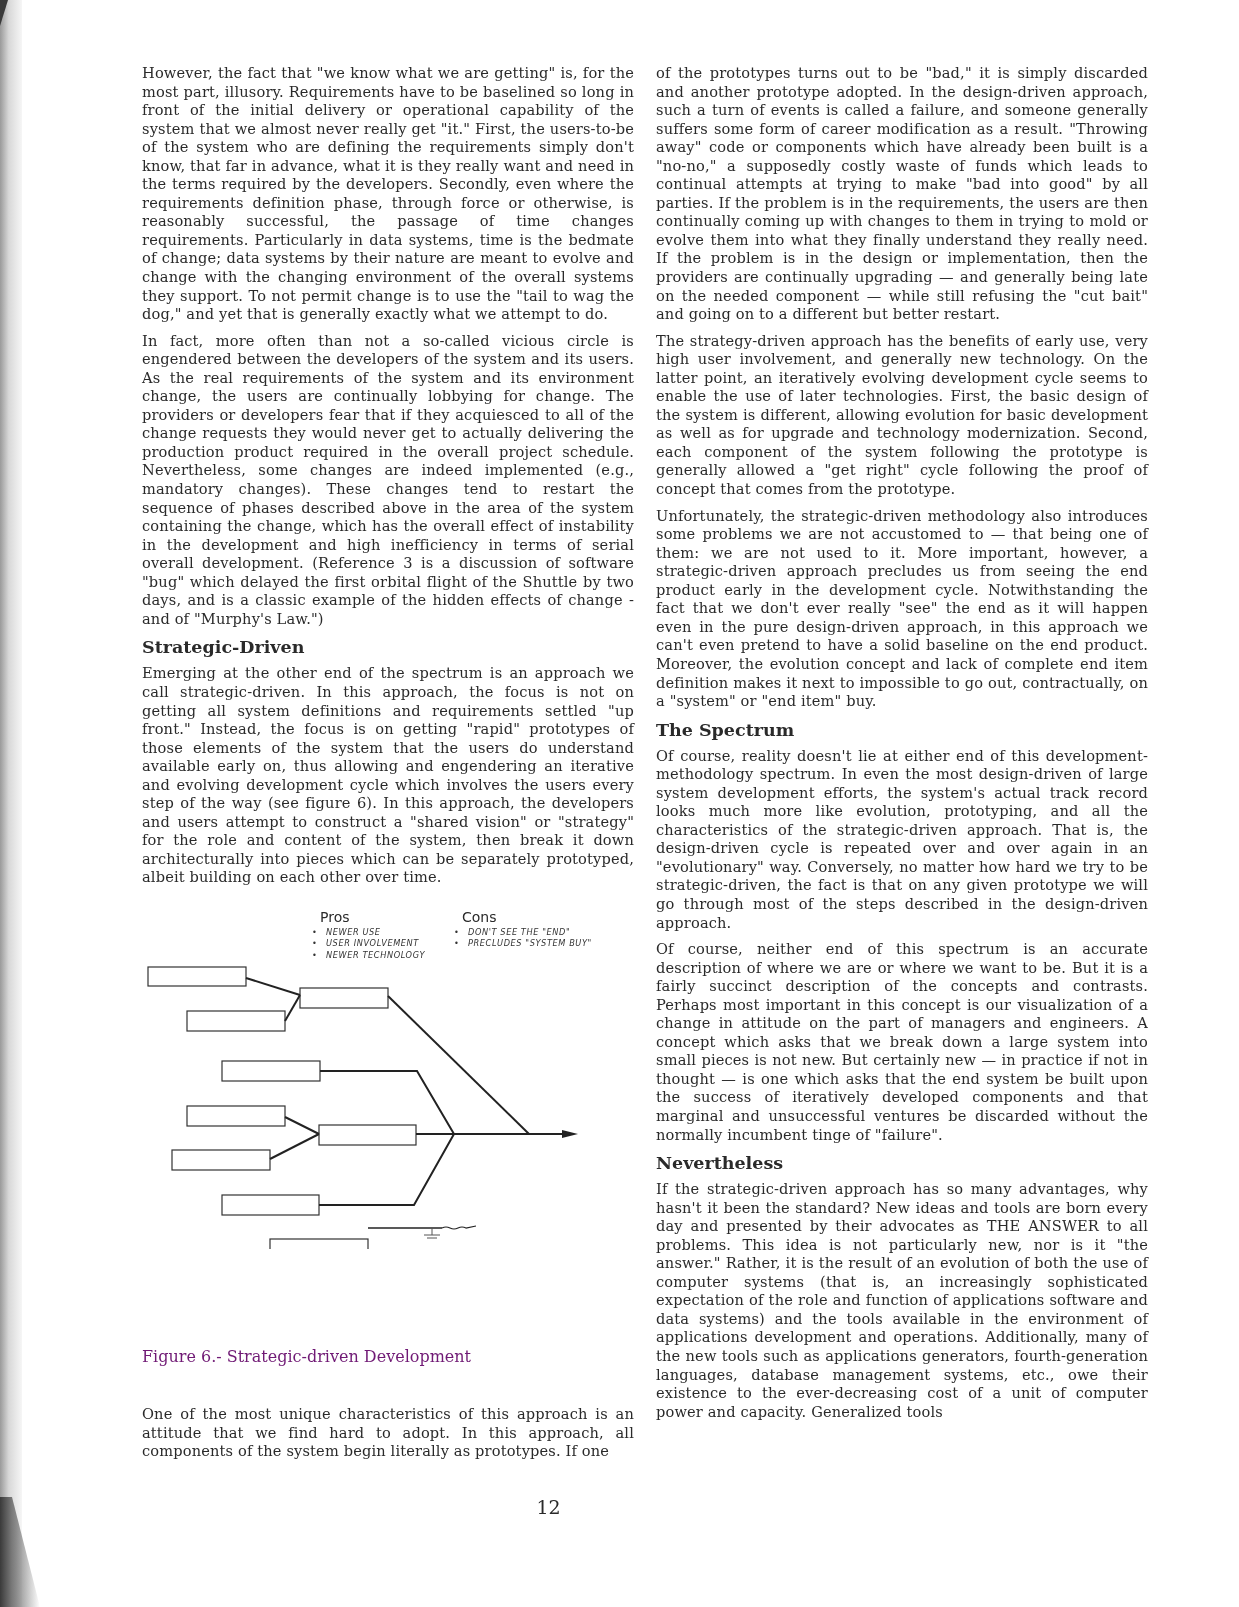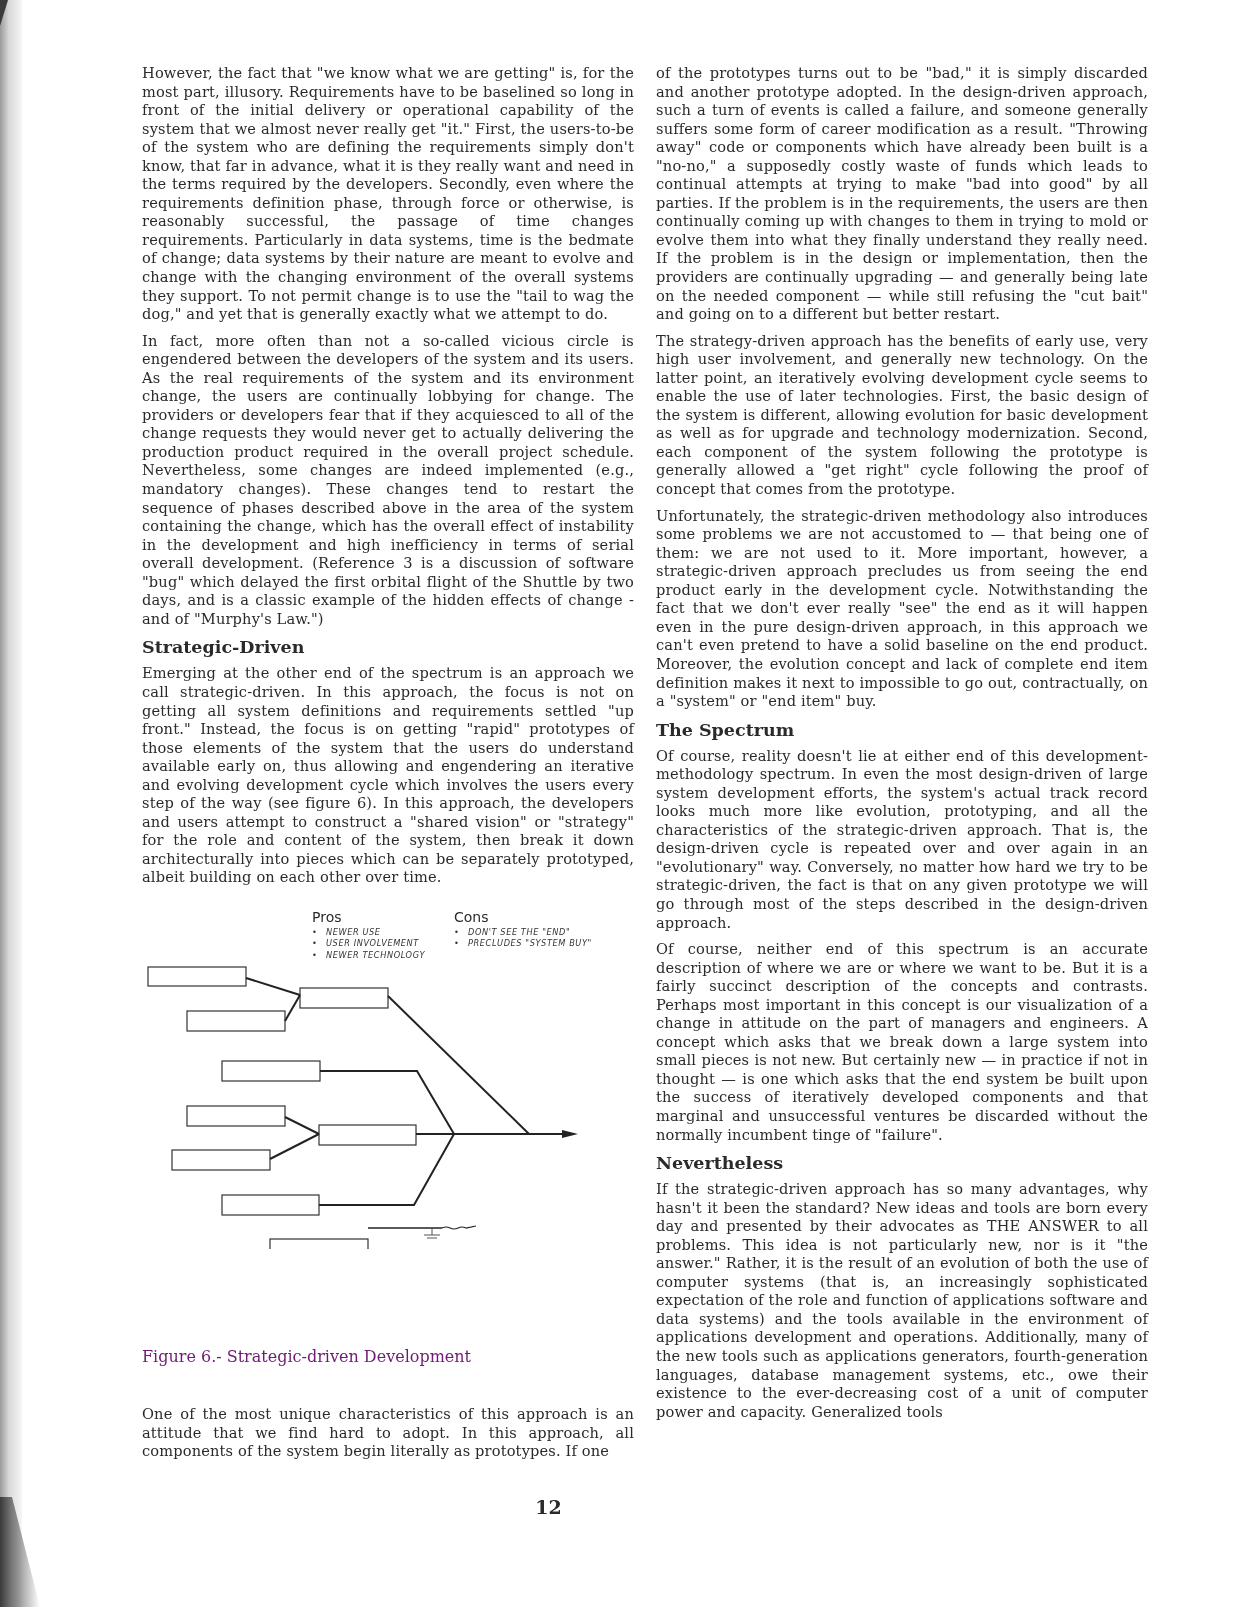--- a/index.html
+++ b/index.html
@@ -28,34 +28,34 @@
     margin: 0 0 8px 0; font-size: 14.6px; line-height: 18.55px;
     text-align: justify; letter-spacing: 0.15px;
   }
   .heading {
     margin: 4px 0 6px 0; font-size: 17.5px; font-weight: bold; line-height: 22px;
   }
   .figure { position: relative; width: 492px; height: 420px; margin: 22px 0 18px 0; }
   .figure svg { position: absolute; left: 0; top: 0; }
   .fig-label {
     position: absolute; font-family: "DejaVu Sans", "Liberation Sans", sans-serif;
-    font-size: 14px; color: #2a2a2a;
+    font-size: 14px; color: #2a2a2a; margin-left: 8px;
   }
   .fig-list {
     position: absolute; margin: 0; padding: 0; list-style: none;
     font-family: "DejaVu Sans", "Liberation Sans", sans-serif;
     font-size: 8.2px; font-style: italic; letter-spacing: 0.6px; line-height: 11.4px; color: #333;
   }
   .fig-list li::before { content: "\2022"; font-style: normal; display: inline-block; width: 14px; }
   .caption {
     text-align: left; font-size: 16px; line-height: 20px; margin: 0 0 38px 0; color: #701a75;
   }
   .page-number {
     position: absolute; left: 0; width: 1097px; top: 1496px; text-align: center;
-    font-size: 19px; color: #2a2a2a; font-weight: bold;
+    font-size: 19px; color: #2a2a2a;
   }
 </style>
 </head>
 <body>
 
 <div class="binding"></div>
 <div class="binding-top"></div>
 <div class="binding-bottom"></div>
 
 <div class="col col-left">

